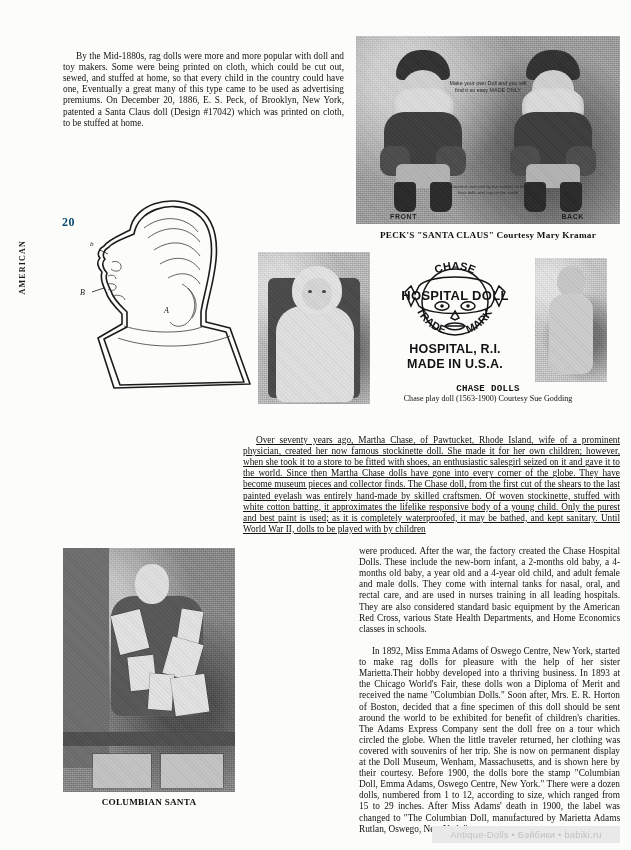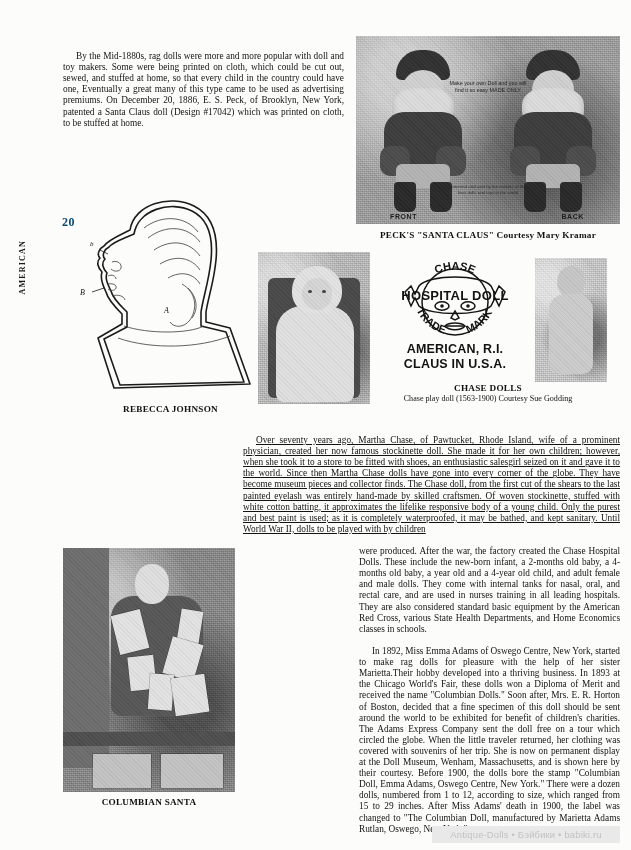--- a/index.html
+++ b/index.html
@@ -241,21 +241,20 @@
 
       <g stroke="#1b1b1b" stroke-width="0.8" fill="none">
         <path d="M22 62 L30 66"></path>
         <path d="M14 104 L26 100"></path>
       </g>
     </svg>
     <span class="rj-label" style="left:86px;top:118px;">A</span>
     <span class="rj-label" style="left:2px;top:100px;">B</span>
     <span class="rj-label" style="left:12px;top:52px;font-size:7px;">b</span>
   </div>
-  <div class="cap cap-main" style="left:63px;top:404px;width:215px;">REBECCA JOHNSON</div>
 
 
   <div class="photo grain" id="chase-doll-photo">
     <div class="cd-chair"></div>
     <div class="cd-body"></div>
     <div class="cd-bonnet"></div>
     <div class="cd-face">
       <span class="cd-eye" style="left:6px;"></span>
       <span class="cd-eye" style="right:6px;"></span>
     </div>
@@ -286,30 +285,30 @@
         <text><textPath href="#arcBot" startOffset="22%" text-anchor="middle">TRADE</textPath></text>
         <text><textPath href="#arcBot" startOffset="78%" text-anchor="middle">MARK</textPath></text>
       </g>
       <defs>
         <path id="arcTop" d="M34 34 A40 40 0 0 1 106 34" fill="none"></path>
         <path id="arcBot" d="M30 48 A42 42 0 0 0 110 48" fill="none"></path>
       </defs>
 
       <text x="70" y="42" text-anchor="middle" font-family="Liberation Sans, sans-serif" font-size="13" font-weight="bold" fill="#141414" letter-spacing="0.3">HOSPITAL DOLL</text>
     </svg>
-    <div class="stamp-txt" id="stamp-pawtucket">AMERICAN, R.I.</div>
-    <div class="stamp-txt" id="stamp-madein">CLAUS IN U.S.A.</div>
+    <div class="stamp-txt" id="stamp-pawtucket">HOSPITAL, R.I.</div>
+    <div class="stamp-txt" id="stamp-madein">MADE IN U.S.A.</div>
   </div>
 
   <div class="photo grain" style="left:535px;top:258px;width:72px;height:124px;background-color:#d9d7d0;">
     <div style="position:absolute;left:22px;top:8px;width:28px;height:32px;background:#cdc9c0;border-radius:50%;"></div>
     <div style="position:absolute;left:14px;top:36px;width:44px;height:80px;background:#d2cfc6;border-radius:16px 16px 10px 10px;"></div>
   </div>
 
-  <div class="cap cap-main" style="left:356px;top:383px;width:264px;">CHASE DOLLS</div>
+  <div class="cap cap-main" style="left:356px;top:383px;width:264px;font-family:Liberation Mono, monospace;">CHASE DOLLS</div>
   <div class="cap cap-sub" style="left:352px;top:394px;width:272px;">Chase play doll (1563-1900) Courtesy Sue Godding</div>
 
   <div class="col-text" style="left:243px;top:424px;width:377px;text-decoration:underline;">
     <span class="ind">Over seventy years ago, Martha Chase, of Pawtucket, Rhode Island, wife of a prominent physician, created her now famous stockinette doll. She made it for her own children; however, when she took it to a store to be fitted with shoes, an enthusiastic salesgirl seized on it and gave it to the world. Since then Martha Chase dolls have gone into every corner of the globe. They have become museum pieces and collector finds. The Chase doll, from the first cut of the shears to the last painted eyelash was entirely hand-made by skilled craftsmen. Of woven stockinette, stuffed with white cotton batting, it approximates the lifelike responsive body of a young child. Only the purest and best paint is used; as it is completely waterproofed, it may be bathed, and kept sanitary. Until World War II, dolls to be played with by children</span>
   </div>
 
   <div class="col-text" style="left:359px;top:535px;width:261px;">
     <span>were produced. After the war, the factory created the Chase Hospital Dolls. These include the new-born infant, a 2-months old baby, a 4-months old baby, a year old and a 4-year old child, and adult female and male dolls. They come with internal tanks for nasal, oral, and rectal care, and are used in nurses training in all leading hospitals. They are also considered standard basic equipment by the American Red Cross, various State Health Departments, and Home Economics classes in schools.</span>
   </div>
 

